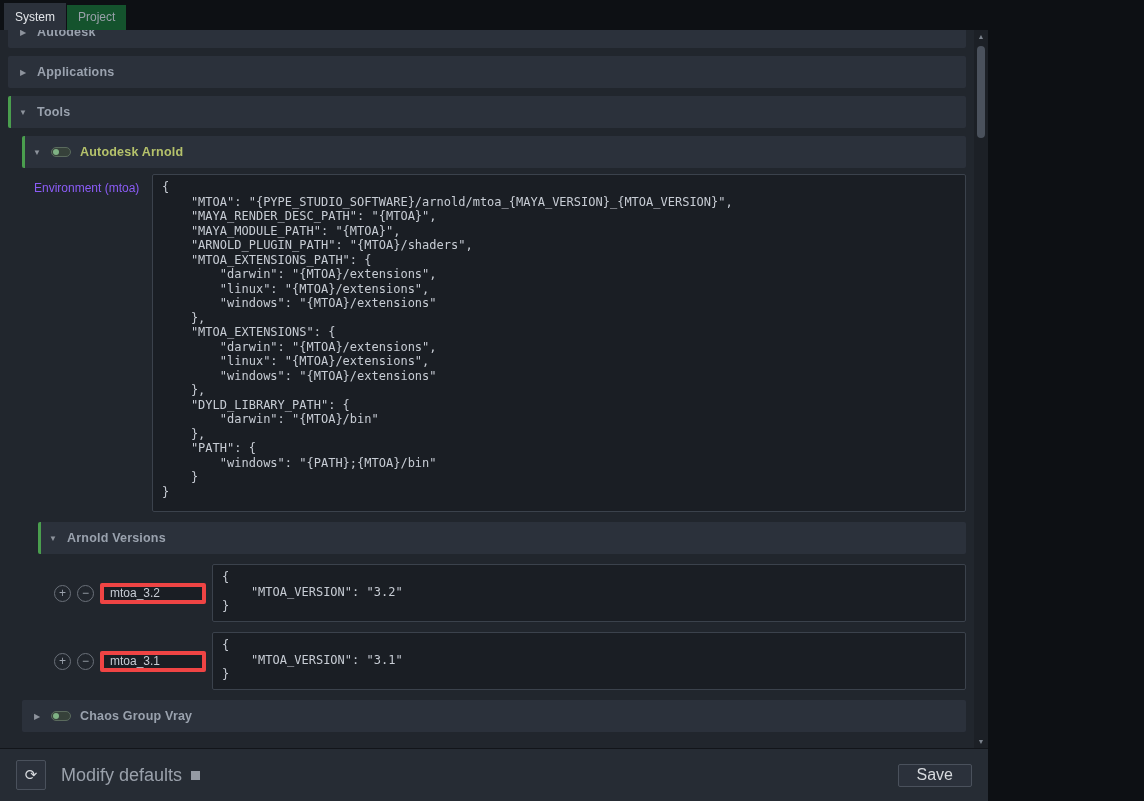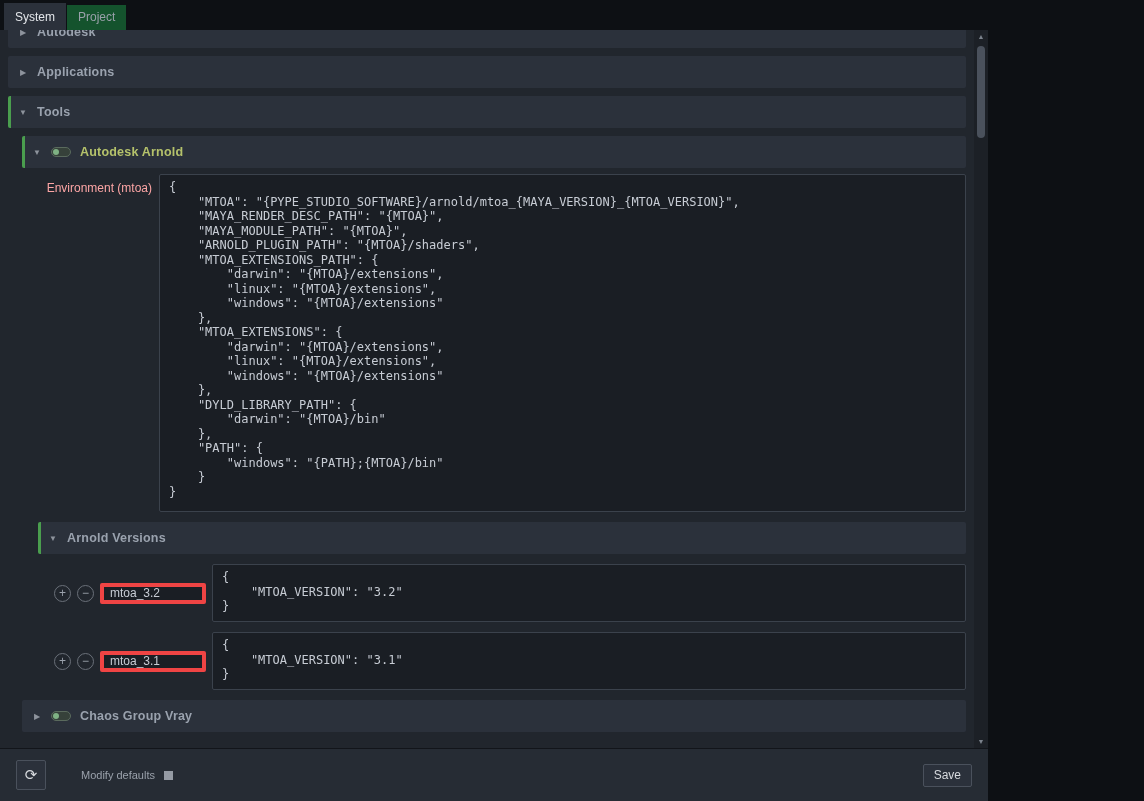--- a/index.html
+++ b/index.html
@@ -41,22 +41,22 @@
   .sec-title { font-size: 12.5px; font-weight: bold; color: #9aa2ae; letter-spacing: .2px; }
   .sec-title.olive { color: #b5c26b; text-align: right; }
   .arrow { font-size: 8px; color: #8d939c; width: 10px; text-align: center; flex: 0 0 auto; }
 
   .sub { margin-left: 14px; margin-top: 8px; }
   .sub.versions { margin-left: 16px; margin-top: 10px; }
 
   
   .field-row { display: flex; align-items: flex-start; margin: 6px 0 10px 12px; }
   .field-label {
-    width: 118px; flex: 0 0 auto; text-align: right; margin-right: 7px;
-    padding-top: 7px; font-size: 12px; color: #fca5a5;
+    width: 118px; flex: 0 0 auto; text-align: left; 
+    padding-top: 7px; font-size: 12px; color: #8b5cf6;
   }
   textarea.code {
     background: #1a1e24; border: 1px solid #3b424c; color: #c7ccd4;
     font-family: "DejaVu Sans Mono", monospace; font-size: 12px; line-height: 14.5px;
     padding: 5px 9px; resize: none; border-radius: 2px; flex: 1; outline: none;
     white-space: pre; overflow: auto;
   }
   textarea.big { height: 338px; }
   textarea.small { height: 58px; }
 
@@ -102,29 +102,29 @@
   .footer {
     height: 53px; flex: 0 0 auto; background: #262c34;
     border-top: 1px solid #12151a;
     display: flex; align-items: center; padding: 0 16px; gap: 15px;
   }
   .icon-btn {
     width: 30px; height: 30px; background: #2b313b; border: 1px solid #4a515c;
     border-radius: 2px; color: #d7dade; font-size: 15px; cursor: pointer;
     display: flex; align-items: center; justify-content: center;
   }
-  .footer-label { color: #9aa1ab; font-size: 11px; margin-left: 20px; }
+  .footer-label { color: #9aa1ab; font-size: 18px; }
   .mini-checkbox {
     width: 9px; height: 9px; background: #949aa3; display: inline-block;
     margin-left: -6px; cursor: pointer;
   }
   .spacer { flex: 1; }
   .save-btn {
-    height: 23px; padding: 0 10px; background: #2b313b; border: 1px solid #4a515c;
-    border-radius: 2px; color: #d7dade; font-size: 12px; cursor: pointer;
+    height: 23px; padding: 0 18px; background: #2b313b; border: 1px solid #4a515c;
+    border-radius: 2px; color: #d7dade; font-size: 16px; cursor: pointer;
     font-family: "Liberation Sans", sans-serif;
   }
 </style>
 </head>
 <body>
 
 <div class="app">
 
   <div class="tabbar">
     <div class="tab active">System</div>

